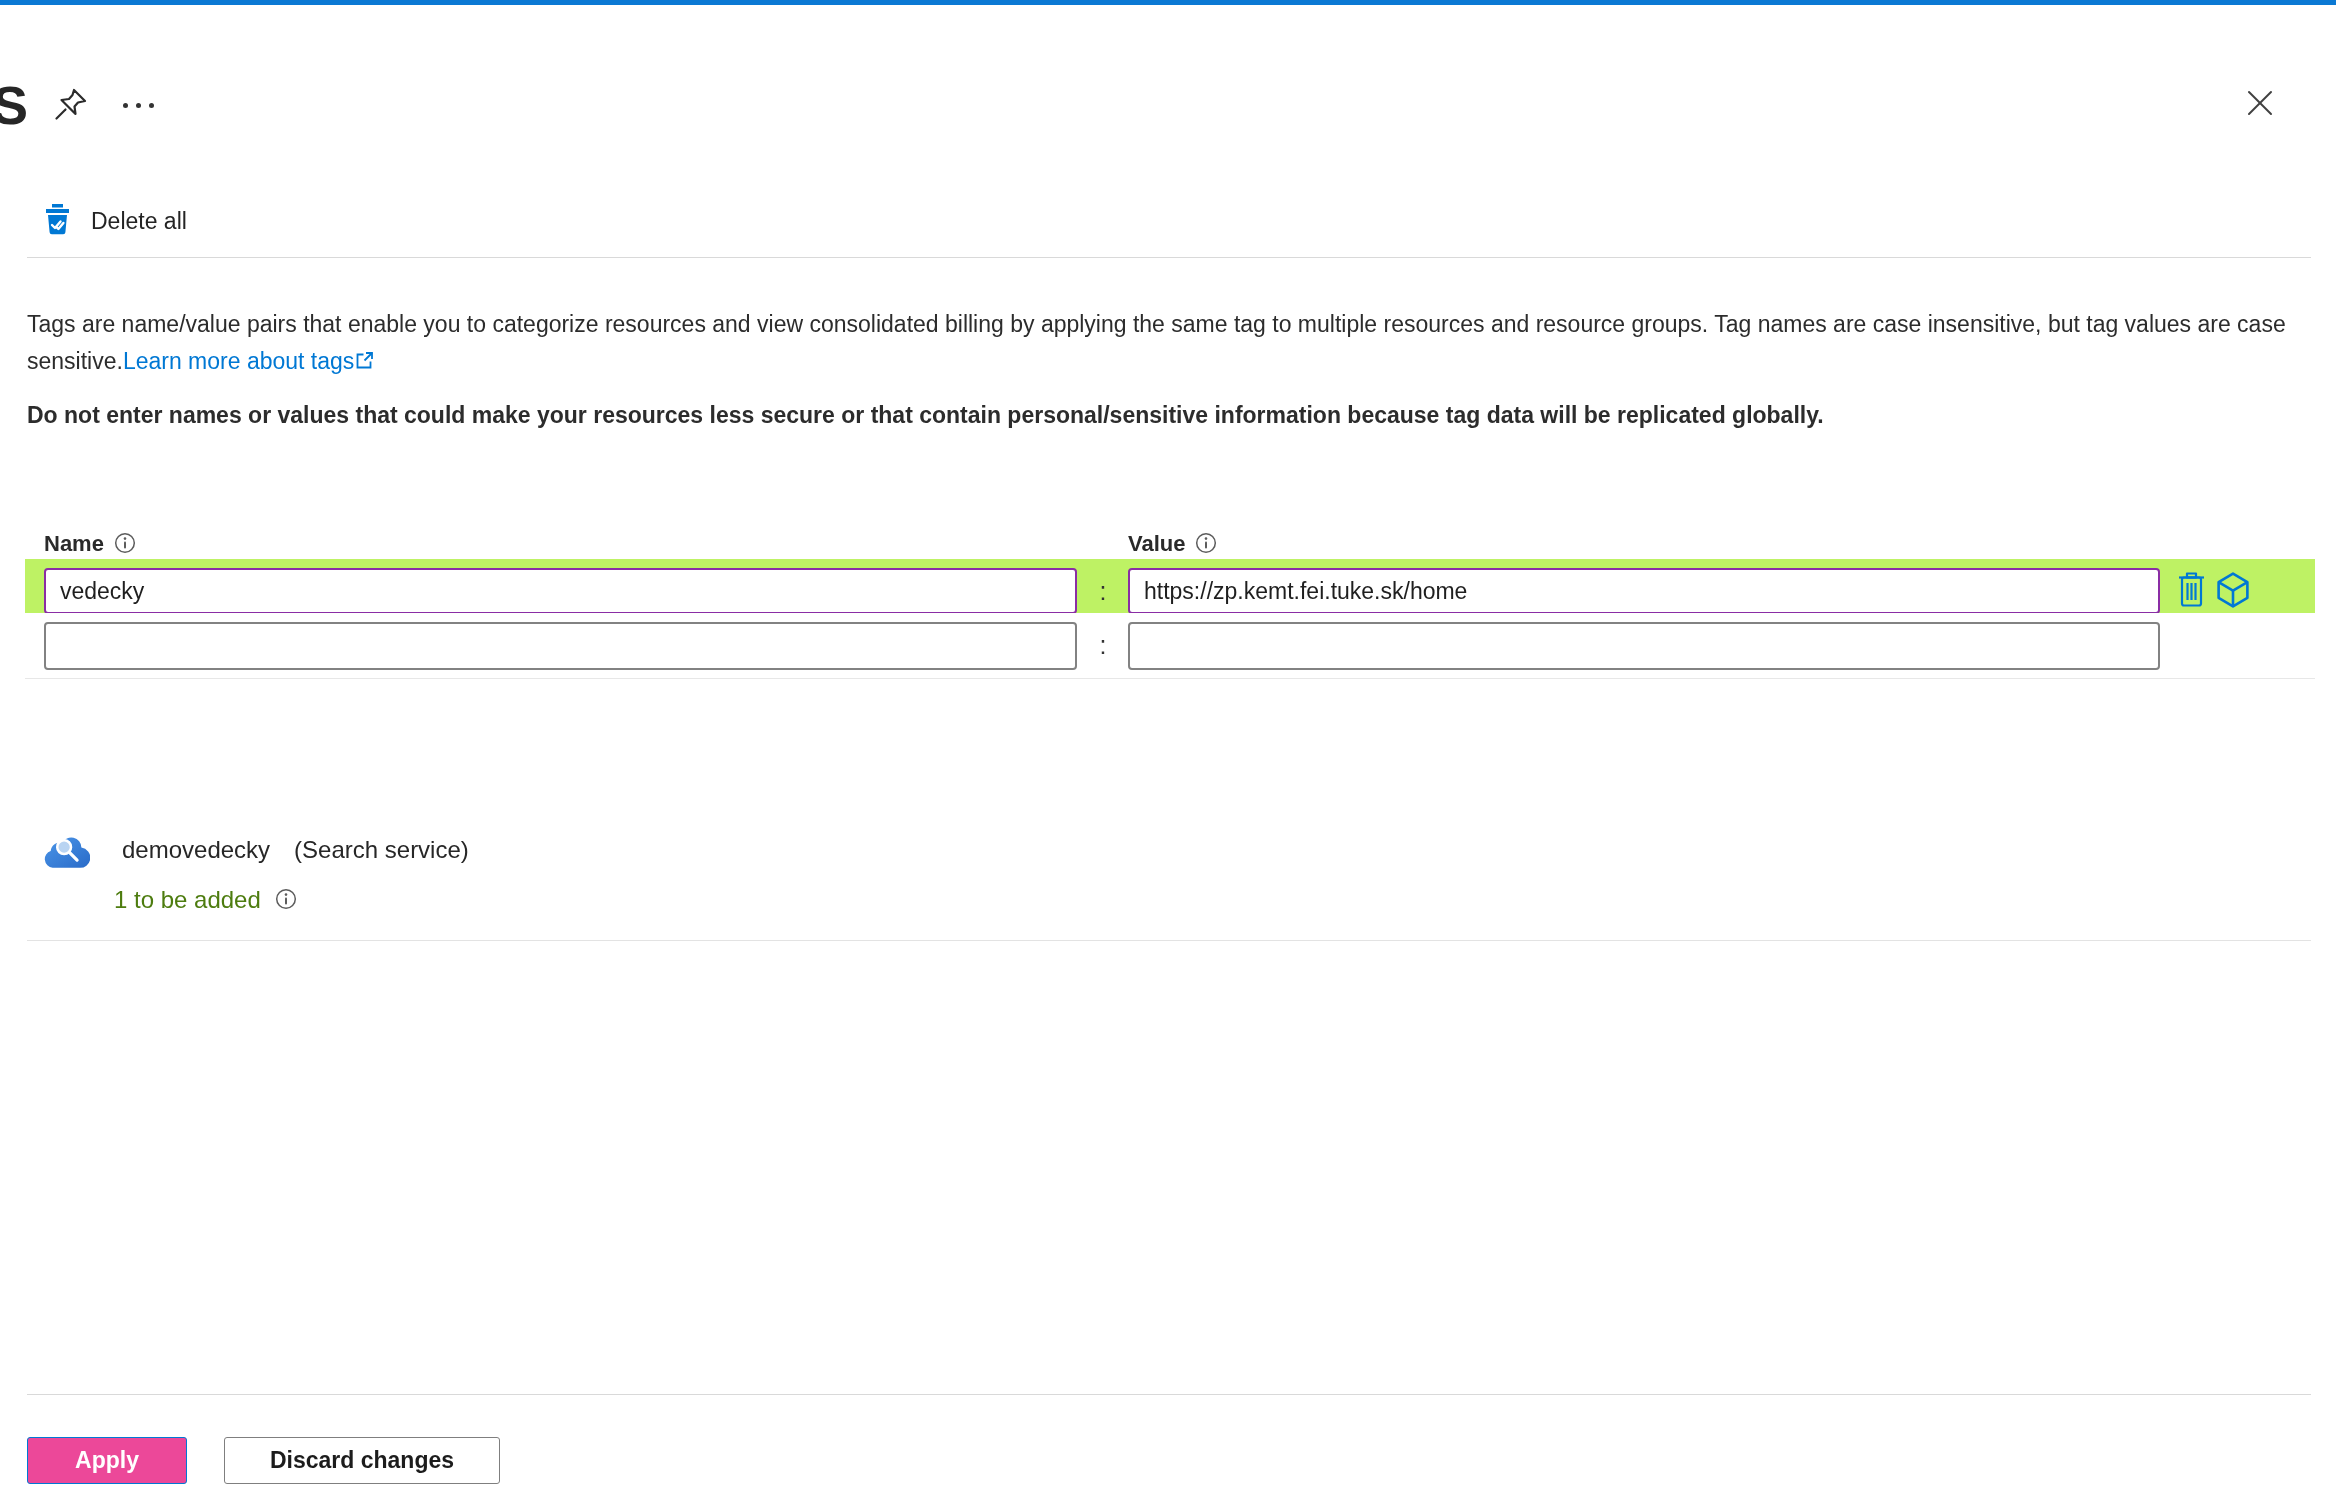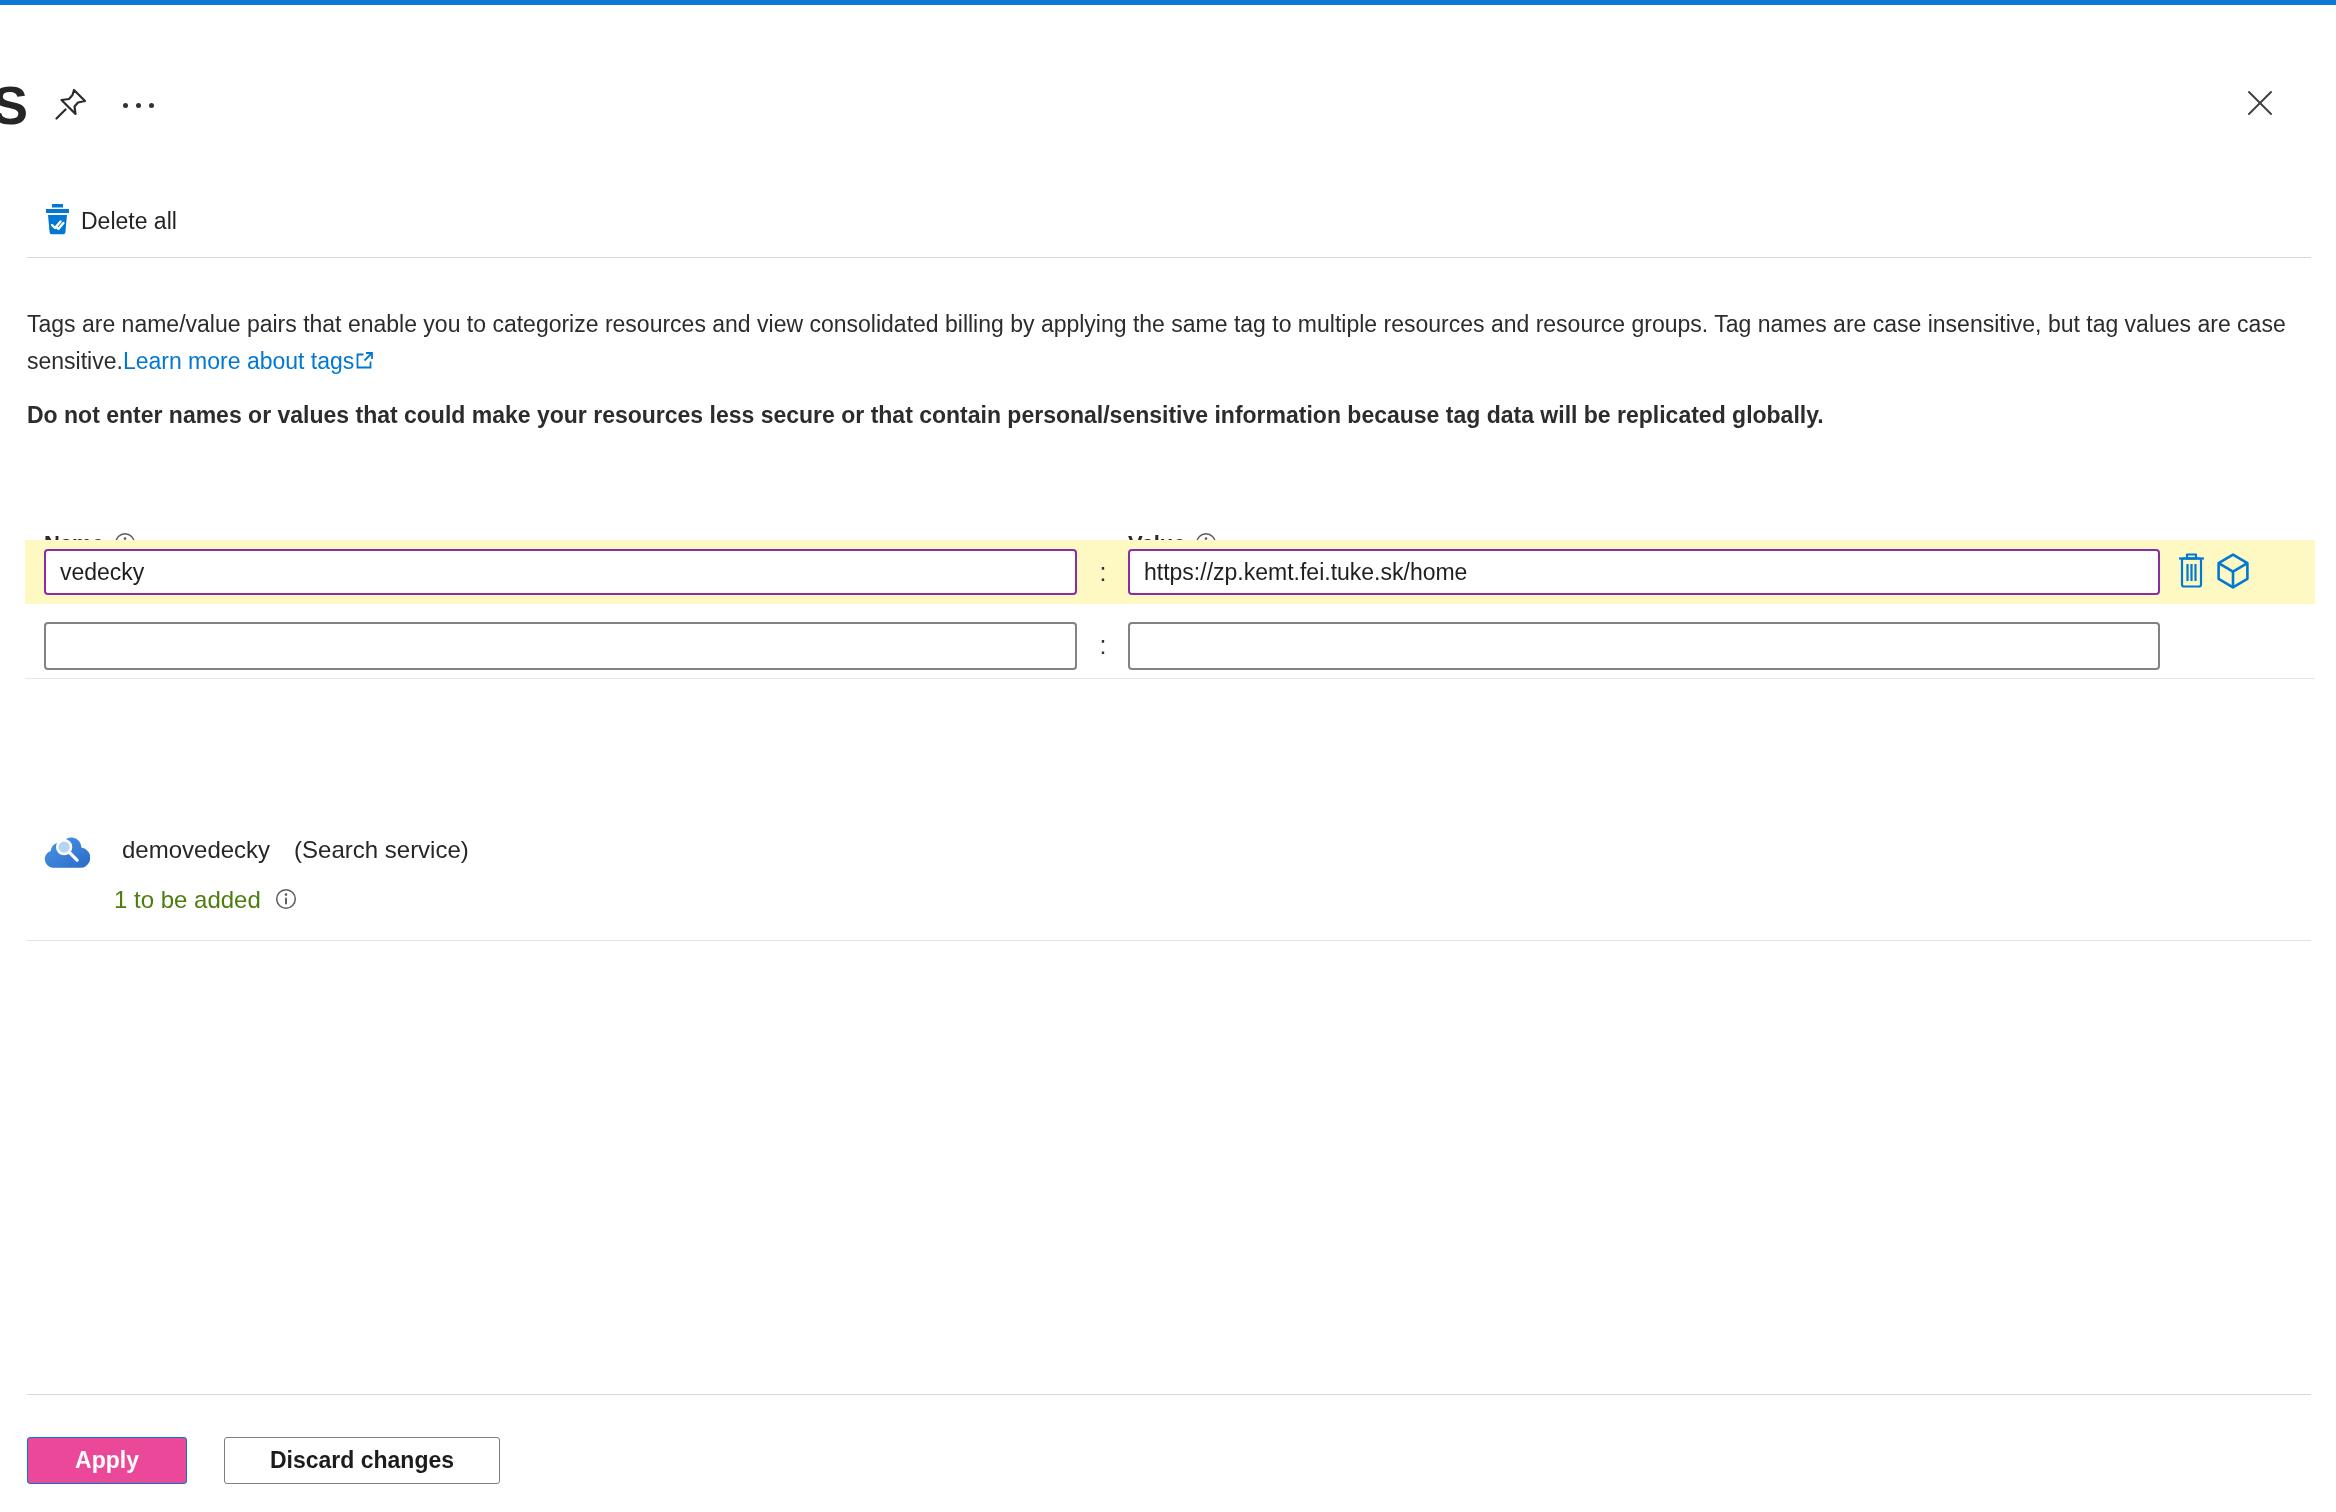--- a/index.html
+++ b/index.html
@@ -13,21 +13,21 @@
   
   .title-clip { left:0; top:74px; width:28px; height:66px; overflow:hidden; }
   .title-frag { font-size:54px; font-weight:600; color:#262626; margin-left:-8px; line-height:62px; }
   .icon-btn { background:none; border:none; cursor:pointer; display:flex; align-items:center; justify-content:center; }
   .pin-btn { left:50px; top:84px; width:42px; height:42px; }
   .more-btn { left:116px; top:86px; width:44px; height:38px; gap:8px; }
   .dot { width:5px; height:5px; border-radius:50%; background:#333; }
   .close-btn { left:2238px; top:82px; width:44px; height:44px; }
 
   
-  .cmdbar { left:46px; top:198px; height:46px; display:flex; align-items:center; gap:12px;
+  .cmdbar { left:46px; top:198px; height:46px; display:flex; align-items:center; gap:22px;
             background:none; border:none; cursor:pointer; }
   .cmd-label { font-size:23px; color:#242424; }
 
   .divider { height:1px; background:#d9d9d9; left:27px; width:2284px; }
   .div1 { top:257px; }
   .div2 { top:940px; background:#e3e3e3; }
   .div3 { top:1394px; }
 
   
   .intro { left:27px; top:306px; width:2294px; font-size:23px; line-height:37px; color:#2c2c2c; }
@@ -36,21 +36,21 @@
   .extlink-icon svg { vertical-align:-2px; }
 
   
   .col-header { top:528px; height:32px; display:flex; align-items:center; gap:10px; }
   .col-header .hdr { font-size:22px; font-weight:700; color:#2a2a2a; }
   .name-hdr { left:44px; }
   .value-hdr { left:1128px; }
 
   
   .tagrow { left:25px; width:2290px; }
-  .row1 { top:540px; height:64px; background:#fef9c3; }
+  .row1 { top:559px; height:64px; background:#bef264; }
   .row2 { top:613px; height:66px; background:#fff; border-bottom:1px solid #e7e7e7; }
   .tag-input { position:absolute; height:46px; border-radius:4px; background:#fff;
                font-family:"Liberation Sans", sans-serif; font-size:23px; color:#1f1f1f; padding:0 14px; outline:none; }
   .dirty { border:2px solid #8a2da5; }
   .clean { border:2px solid #828282; }
   .in-name { left:19px; width:1033px; }
   .in-value { left:1103px; width:1032px; }
   .row1 .tag-input { top:9px; }
   .row2 .tag-input { top:9px; height:48px; }
   .colon { position:absolute; left:1064px; top:0; width:28px; height:100%;

